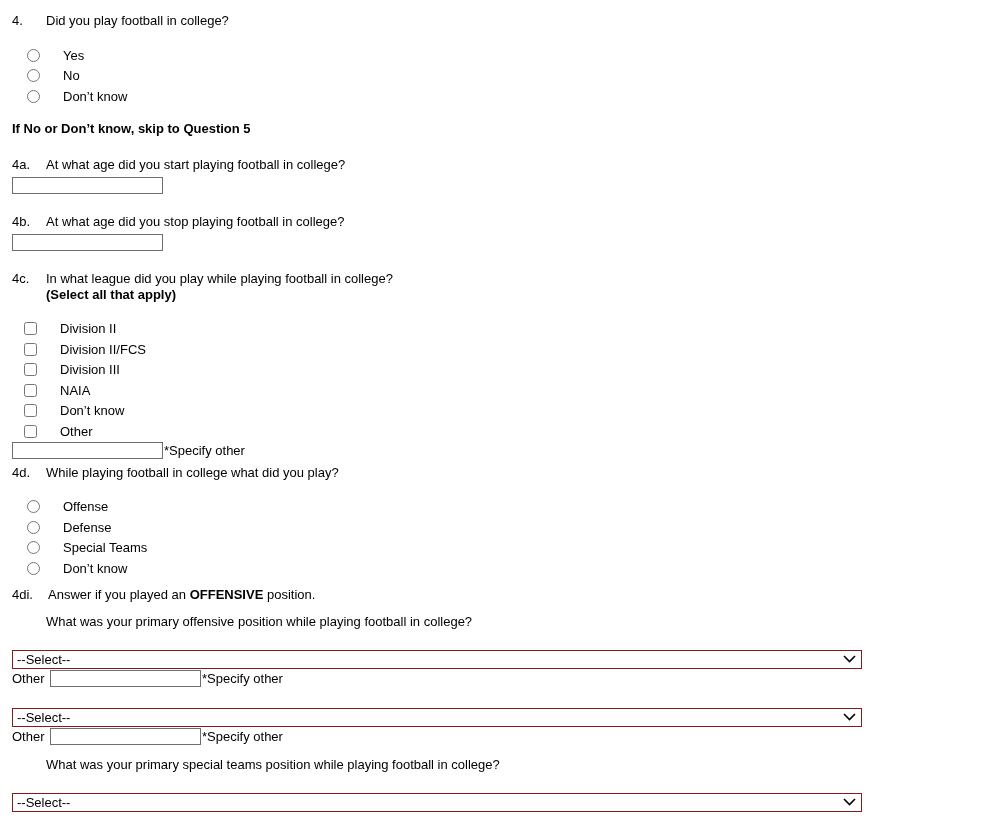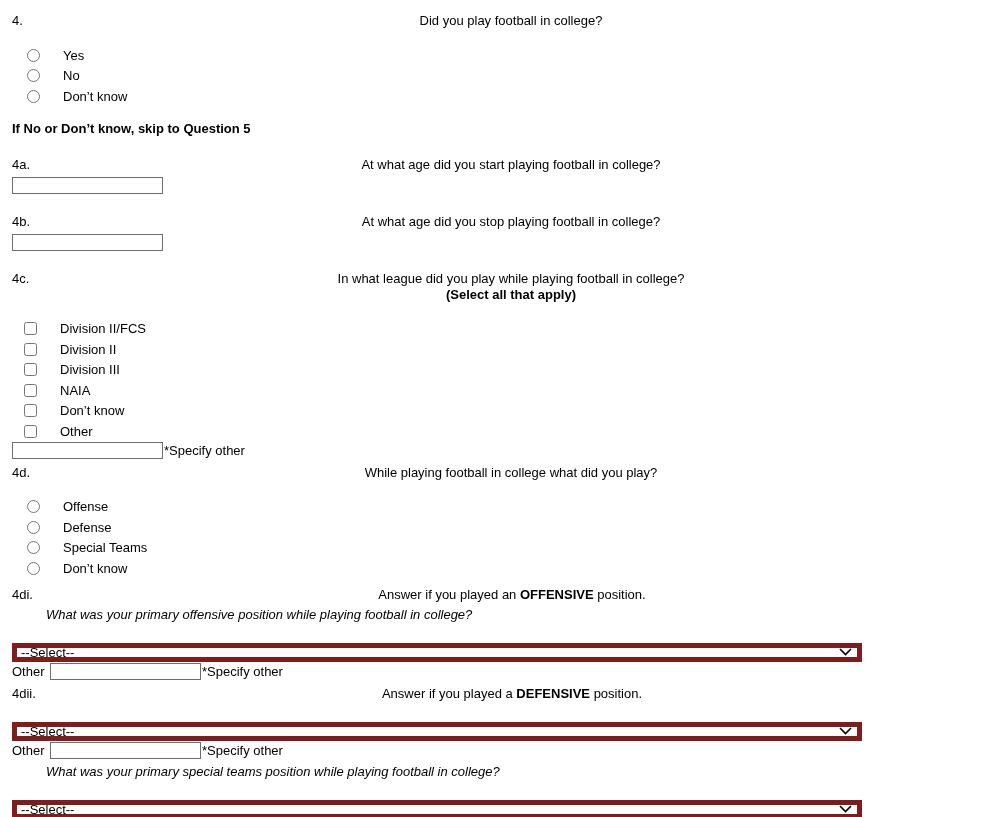--- a/index.html
+++ b/index.html
@@ -11,21 +11,21 @@
   }
   .page {
     width: 988px;
     min-height: 817px;
     padding: 13px 12px 10px 12px;
     background: #fff;
   }
   .q-row { display: flex; align-items: flex-start; line-height: 16px; }
   .q-num { flex: 0 0 34px; width: 34px; }
   .q-num.wide { flex: 0 0 36px; width: 36px; }
-  .q-text { flex: 1; text-align: center; }
+  .q-text { flex: 1; }
   .bold { font-weight: bold; }
 
   .opt-list { padding-left: 15px; }
   .opt-list.cb { padding-left: 12px; }
   .opt-row { display: flex; align-items: center; height: 20.5px; gap: 18px; }
   input[type="radio"], input[type="checkbox"] {
     width: 13px; height: 13px;
     margin: 0 5px 0 0;
     flex: 0 0 13px;
   }
@@ -36,41 +36,41 @@
     background: #fff;
     font-family: inherit; font-size: 12px;
     padding: 0 2px;
     display: block;
   }
 
   .skip-note { font-weight: bold; margin-top: 14px; line-height: 16px; }
 
   .select-box {
     width: 850px; height: 19px;
-    border: 5px solid #7f1d1d;
+    border: 1px solid #7f1d1d;
     display: flex; align-items: center; justify-content: space-between;
     padding: 0 5px 0 4px;
     background: #fff;
     cursor: default;
   }
   .select-box .chev { display: flex; align-items: center; }
 
   .other-row { display: flex; align-items: center; height: 19px; }
   .other-row .other-label { width: 38px; }
   .other-row .text-input { margin-right: 0; }
   .other-row .specify { margin-left: 1px; }
 
   .specify-row { display: flex; align-items: center; height: 18px; }
   .specify-row .specify { margin-left: 1px; }
 
   .mt4  { margin-top: 4px; }
   .mt5  { margin-top: 5px; }
   .mt6  { margin-top: 20px; }
   .mt8  { margin-top: 8px; }
-  .mt13 { margin-top: 4px; font-style: italic; }
+  .mt13 { margin-top: 11px; }
   .mt16 { margin-top: 16px; }
 
   .sub-q { padding-left: 34px; line-height: 16px; }
 </style>
 </head>
 <body>
 
 <div class="page">
 
   <div class="q-row">
@@ -111,25 +111,25 @@
     <span class="q-num">4c.</span>
     <span class="q-text">
       <span>In what league did you play while playing football in college?</span><br>
       <span class="bold">(Select all that apply)</span>
     </span>
   </div>
 
   <div class="opt-list cb mt16">
     <div class="opt-row">
       <input type="checkbox" style="">
+      <span>Division II</span>
+    </div>
+    <div class="opt-row">
+      <input type="checkbox" style="">
       <span>Division II/FCS</span>
-    </div>
-    <div class="opt-row">
-      <input type="checkbox" style="">
-      <span>Division II</span>
     </div>
     <div class="opt-row">
       <input type="checkbox" style="">
       <span>Division III</span>
     </div>
     <div class="opt-row">
       <input type="checkbox" style="">
       <span>NAIA</span>
     </div>
     <div class="opt-row">
@@ -185,26 +185,20 @@
           <polyline points="1,1 6.5,6.5 12,1" fill="none" stroke="#000" stroke-width="1.6"></polyline>
         </svg>
     </span>
   </div>
   <div class="other-row">
     <span class="other-label">Other</span>
     <input type="text" class="text-input" value="" style="">
     <span class="specify">*Specify other</span>
   </div>
 
-  <div class="q-row mt5">
-    <span class="q-num wide">4dii.</span>
-    <span class="q-text">
-      <span>Answer if you played a </span><span class="bold">DEFENSIVE</span><span> position.</span>
-    </span>
-  </div>
   <div class="select-box mt6">
     <span>--Select--</span>
     <span class="chev">
       <svg width="13" height="8" viewBox="0 0 13 8">
           <polyline points="1,1 6.5,6.5 12,1" fill="none" stroke="#000" stroke-width="1.6"></polyline>
         </svg>
     </span>
   </div>
   <div class="other-row">
     <span class="other-label">Other</span>

